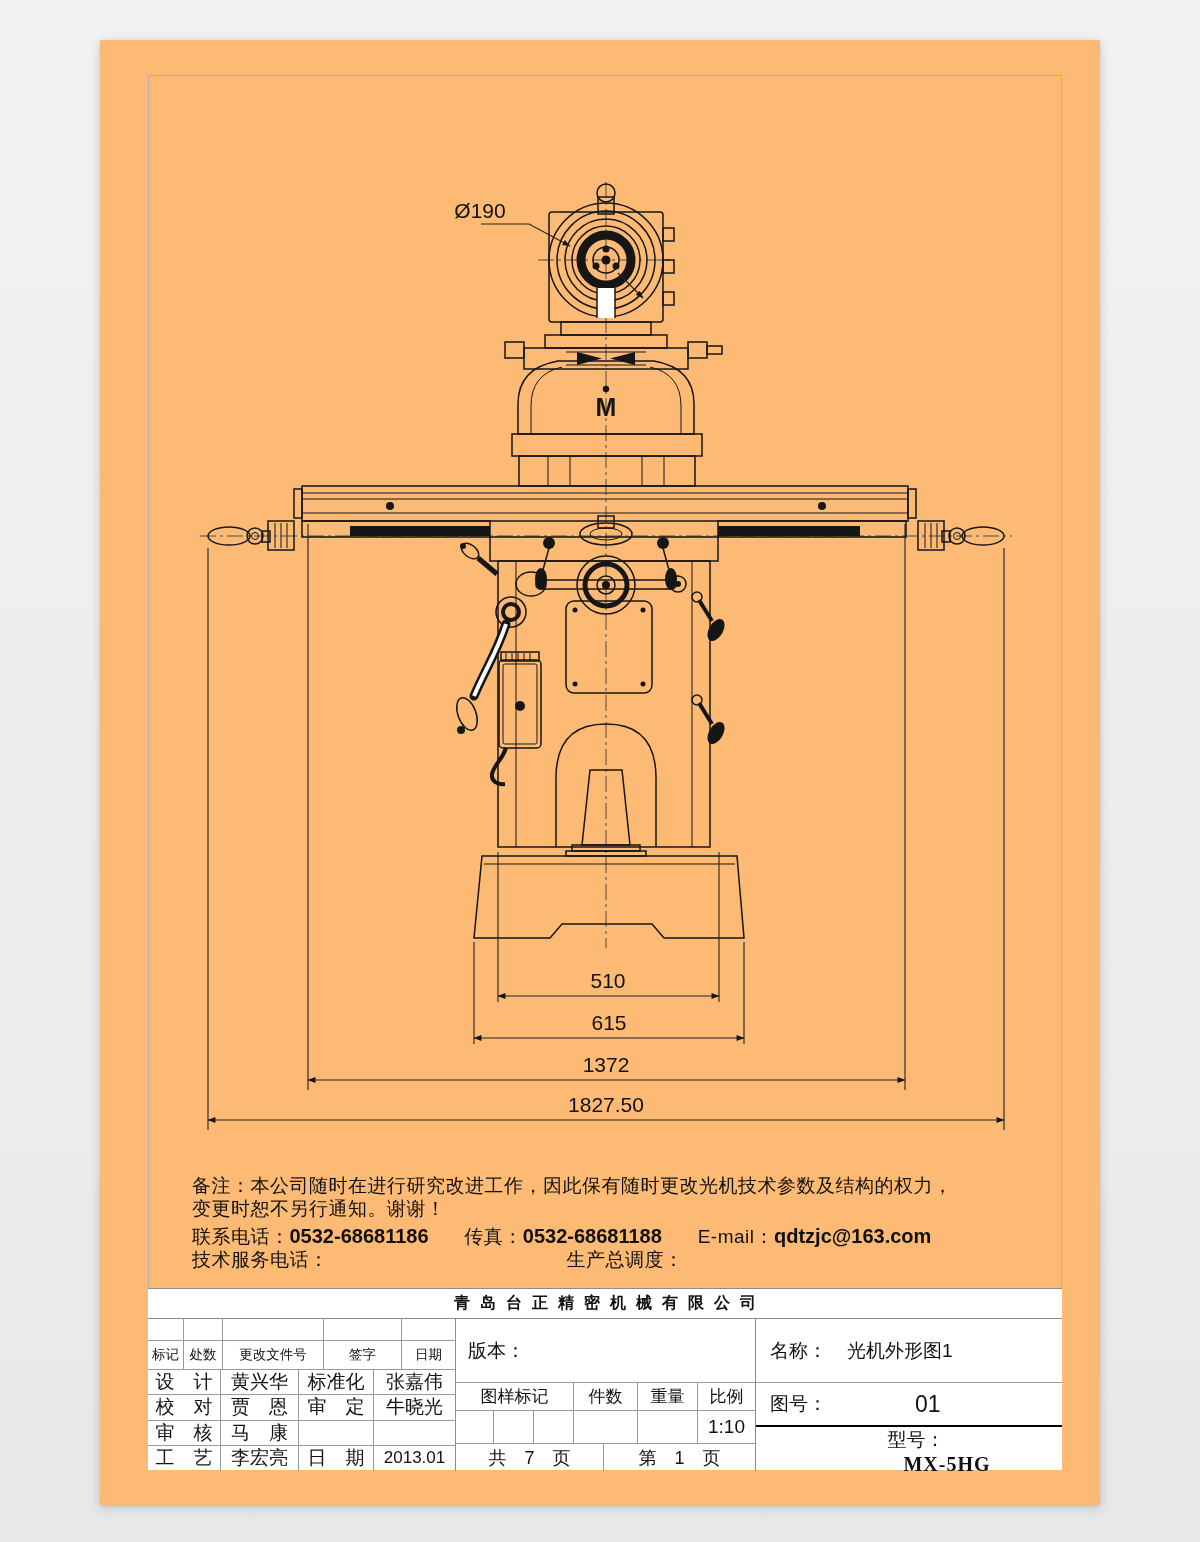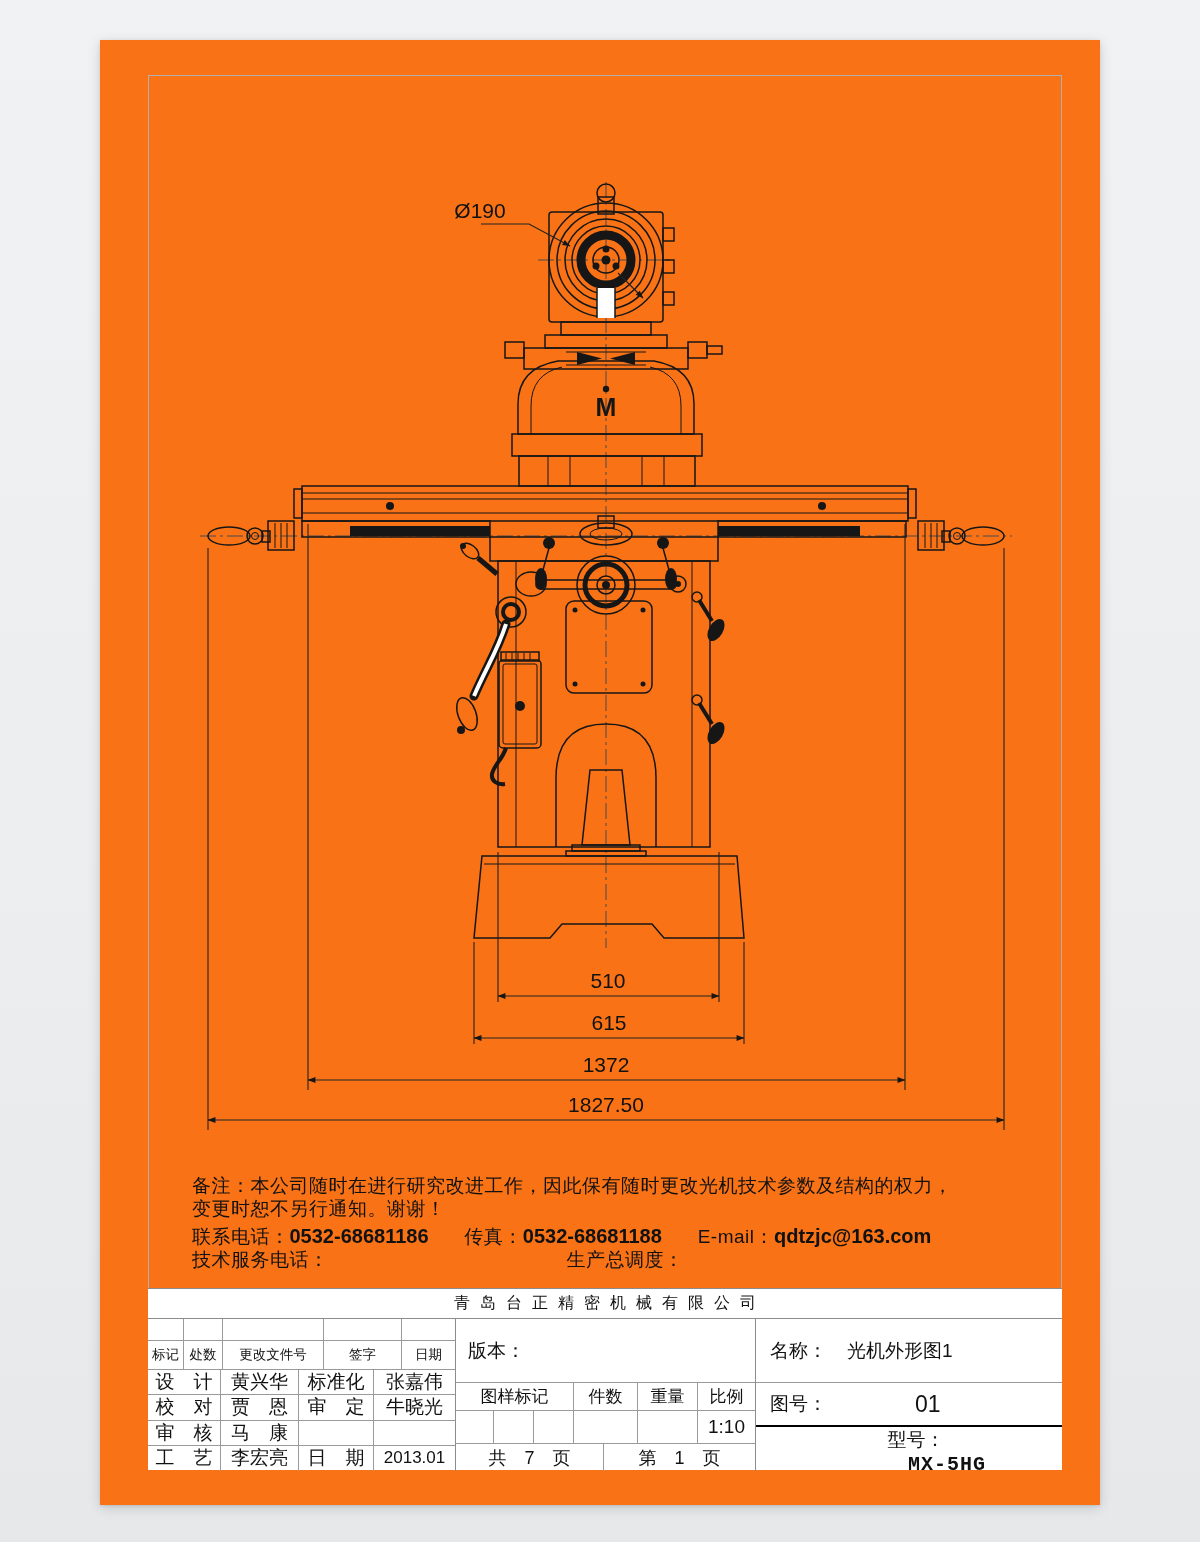--- a/index.html
+++ b/index.html
@@ -5,21 +5,21 @@
   * { margin:0; padding:0; box-sizing:border-box; }
   html,body { width:1200px; height:1542px; }
   body {
     background:linear-gradient(180deg,#f1f2f3 0%,#ecedee 60%,#e7e8ea 100%);
     font-family:"Liberation Sans", sans-serif;
     position:relative; color:#111;
     overflow:hidden;
   }
   .sheet {
     position:absolute; left:100px; top:40px; width:1000px; height:1465px;
-    background:#f97316;
+    background:#fdba74;
     box-shadow:0 3px 12px rgba(0,0,0,.15), 0 1px 3px rgba(0,0,0,.10);
   }
   .frame {
     position:absolute; left:48px; top:35px; width:914px; height:1395px;
     border:1px solid #b0b0b0;
   }
   .machine-svg { position:absolute; left:48px; top:35px; }
 
   
   .notes { position:absolute; left:92px; top:1134px; width:840px; }
@@ -27,21 +27,21 @@
   .contact { margin-top:5px; }
   .contact b { font-weight:bold; font-size:20px; letter-spacing:0; font-family:"Liberation Sans",sans-serif; }
   .gap1 { margin-left:30px; }
   .l4 { display:flex; }
   .l4 .disp { margin-left:238px; }
 
   
   .tb { position:absolute; left:48px; top:1248px; width:914px; height:182px;
         border-top:1px solid #8c8c8c; background:#fff; }
   .band { height:30px; border-bottom:1px solid #8c8c8c; display:flex;
-          align-items:center; justify-content:center; font-weight:normal;
+          align-items:center; justify-content:center; font-weight:bold;
           font-size:16px; letter-spacing:10px; text-indent:10px; }
   .main { display:grid; grid-template-columns:307px 300px 307px; height:152px; }
   .sec + .sec { border-left:1px solid #8c8c8c; }
   .cell { display:flex; align-items:center; justify-content:center;
           border-right:1px solid #9a9a9a; border-bottom:1px solid #9a9a9a;
           overflow:hidden; white-space:nowrap; }
   
   .rev  { display:grid; grid-template-columns:36px 39px 101px 78px 1fr;
           grid-template-rows:22px 29px; height:51px; }
   .rev .cell { font-size:13.5px; }
@@ -65,21 +65,21 @@
   .pages .cell { font-size:18px; border-bottom:none; }
   .pages .cell:nth-child(2) { border-right:none; }
   
   .rrow { display:flex; align-items:center; padding-left:14px; font-size:19px; }
   .rrow.r1 { height:64px; border-bottom:1px solid #9a9a9a; }
   .rrow.r2 { height:44px; border-bottom:2px solid #000000; }
   .rrow.r3 { height:44px;flex-direction:column; }
   .rrow .val { margin-left:20px; }
   .rrow .val-no { margin-left:88px; font-size:23px; }
   .rrow .val-model { margin-left:62px; font-size:20px; font-weight:bold;
-                     font-family:Liberation Mono, monospace; letter-spacing:1px; }
+                     font-family:Liberation Serif, serif; letter-spacing:1px; }
 
   
   .ln { fill:none; stroke:#161616; stroke-width:1.5; }
   .tn { fill:none; stroke:#161616; stroke-width:1; }
   .cl { fill:none; stroke:#4a4a4a; stroke-width:1; stroke-dasharray:16 4 3 4; }
   .dk { fill:#161616; stroke:none; }
   .dm { fill:none; stroke:#222; stroke-width:1.1; }
   .dt { font-family:"Liberation Sans",sans-serif; font-size:21px; fill:#111; text-anchor:middle; }
 </style>
 </head>

